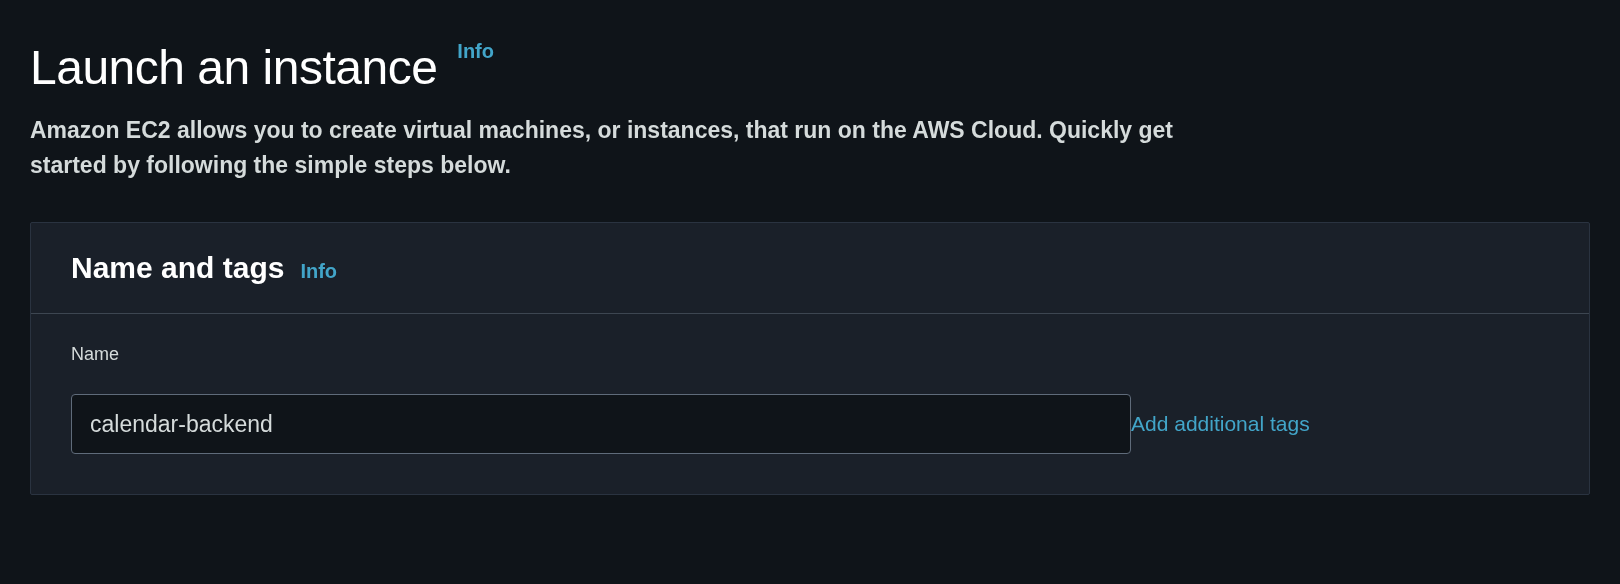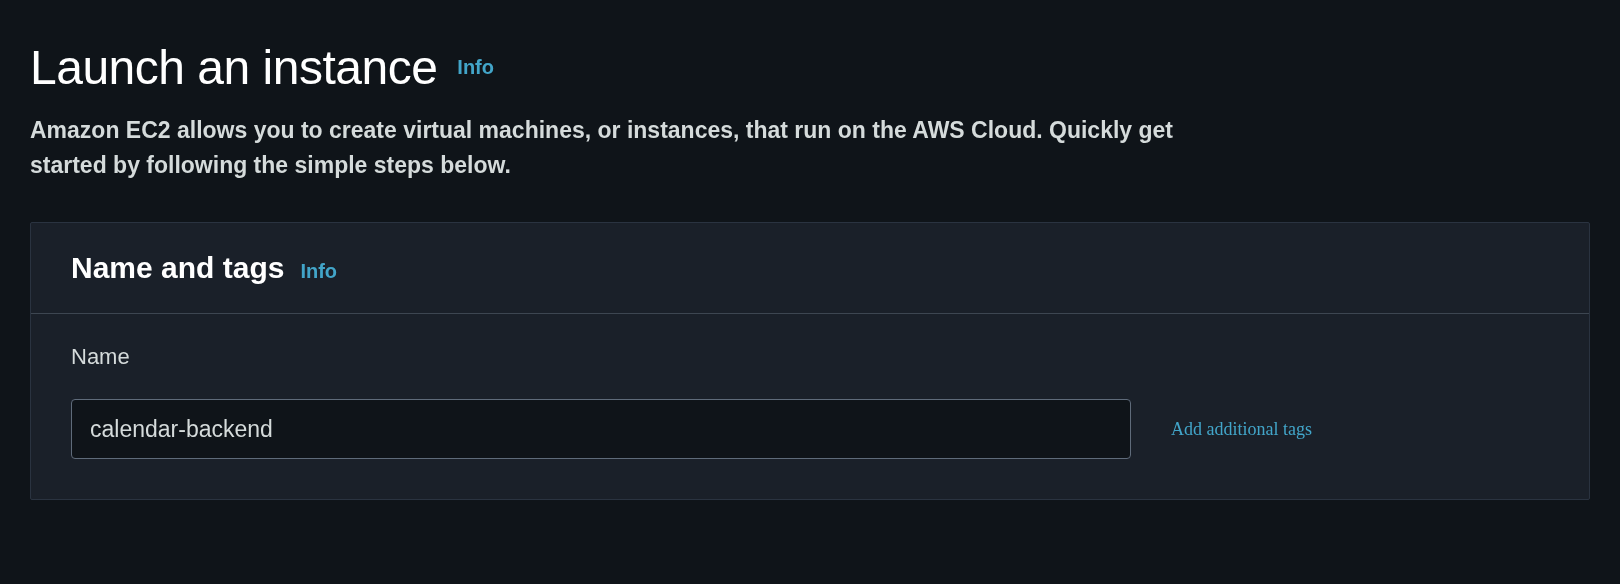--- a/index.html
+++ b/index.html
@@ -13,21 +13,21 @@
       font-family: "Amazon Ember", "Helvetica Neue", Arial, sans-serif;
       width: 1620px;
       height: 584px;
       padding: 40px 30px;
     }
     .page-header {
       margin-bottom: 40px;
     }
     .title-row {
       display: flex;
-      align-items: center;
+      align-items: flex-start;
       gap: 20px;
       margin-bottom: 18px;
     }
     .page-title {
       font-size: 48px;
       font-weight: 400;
       color: #ffffff;
       letter-spacing: -0.5px;
     }
     .info-link {
@@ -63,51 +63,50 @@
     }
     .panel-title {
       font-size: 30px;
       font-weight: 700;
       color: #ffffff;
     }
     .panel-body {
       padding: 30px 40px 40px 40px;
     }
     .field-label {
-      font-size: 22px;
+      font-size: 18px;
       font-weight: 400;
       color: #d5dbdb;
       margin-bottom: 16px;
       display: block;
     }
     .field-row {
       display: flex;
       align-items: center;
-      gap: 40px;
       margin-top: 29px;
     }
     .text-input {
       flex: 0 0 1060px;
       height: 60px;
       background-color: #0f1419;
       border: 1px solid #5f6b7a;
       border-radius: 4px;
       padding: 0 18px;
       font-size: 23px;
       color: #d5dbdb;
       font-family: inherit;
     }
     .link-button {
-      font-size: 18px;
+      font-size: 21px;
       font-weight: 400;
       color: #42a5c9;
       cursor: pointer;
       background: none;
       border: none;
-      font-family: Liberation Serif, serif;
+      font-family: Liberation Sans, sans-serif;
     }
   </style>
 </head>
 <body>
 
 <div class="page-header">
   <div class="title-row">
     <h1 class="page-title">Launch an instance</h1>
     <a class="info-link">Info</a>
   </div>

